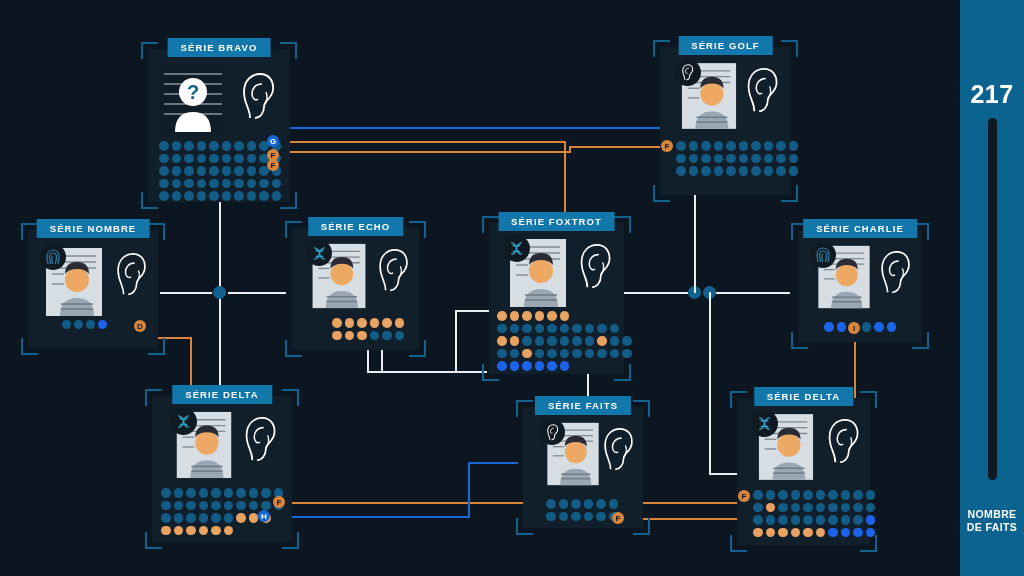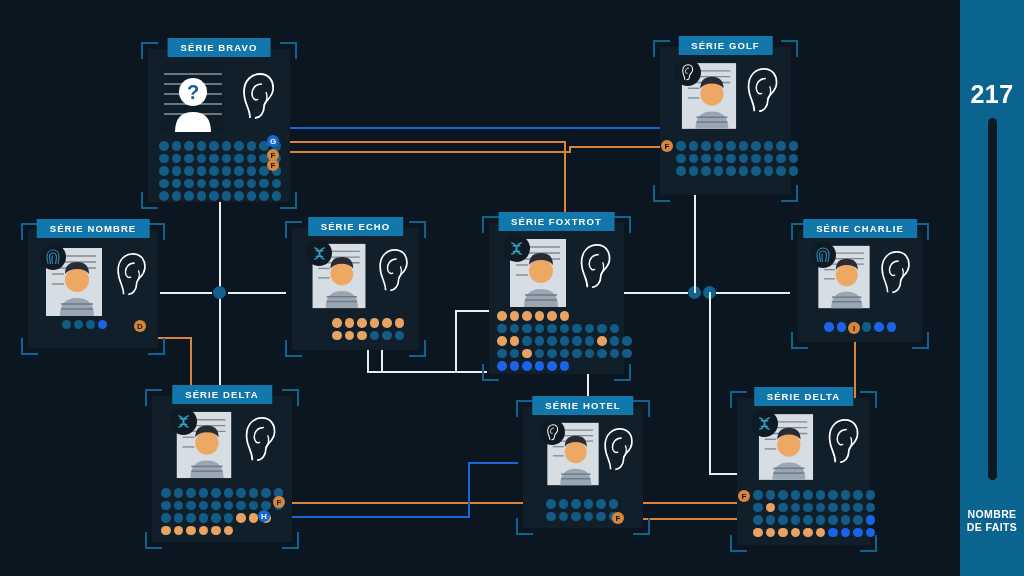--- a/index.html
+++ b/index.html
@@ -635,21 +635,21 @@
       </div>
     <div class="port org" style="left:121px;top:100px;width:12px;height:12px;">F</div>
     <div class="port blue" style="left:106px;top:114px;width:12px;height:12px;">H</div>
   </div>
 
   <div class="card" style="left:523px;top:407px;width:120px;height:121px;">
     <div class="crn tl"></div>
     <div class="crn tr"></div>
     <div class="crn bl"></div>
     <div class="crn br"></div>
-    <div class="hdr">SÉRIE HOTEL</div>
+    <div class="hdr">SÉRIE FAITS</div>
     <div class="media" style="top:14px;">
       <svg width="56" height="66" viewBox="0 0 60 72" style="position:absolute;left:22px;top:0;">
         <rect x="2" y="2" width="56" height="68" fill="#d6dde3"></rect>
         <g stroke="#7e8a94" stroke-width="1.4">
           <line x1="8" y1="10" x2="52" y2="10"></line>
             <line x1="8" y1="16" x2="52" y2="16"></line>
           <line x1="8" y1="22" x2="52" y2="22"></line>
             <line x1="8" y1="28" x2="20" y2="28"></line>
           <line x1="8" y1="38" x2="20" y2="38"></line>
         </g>

